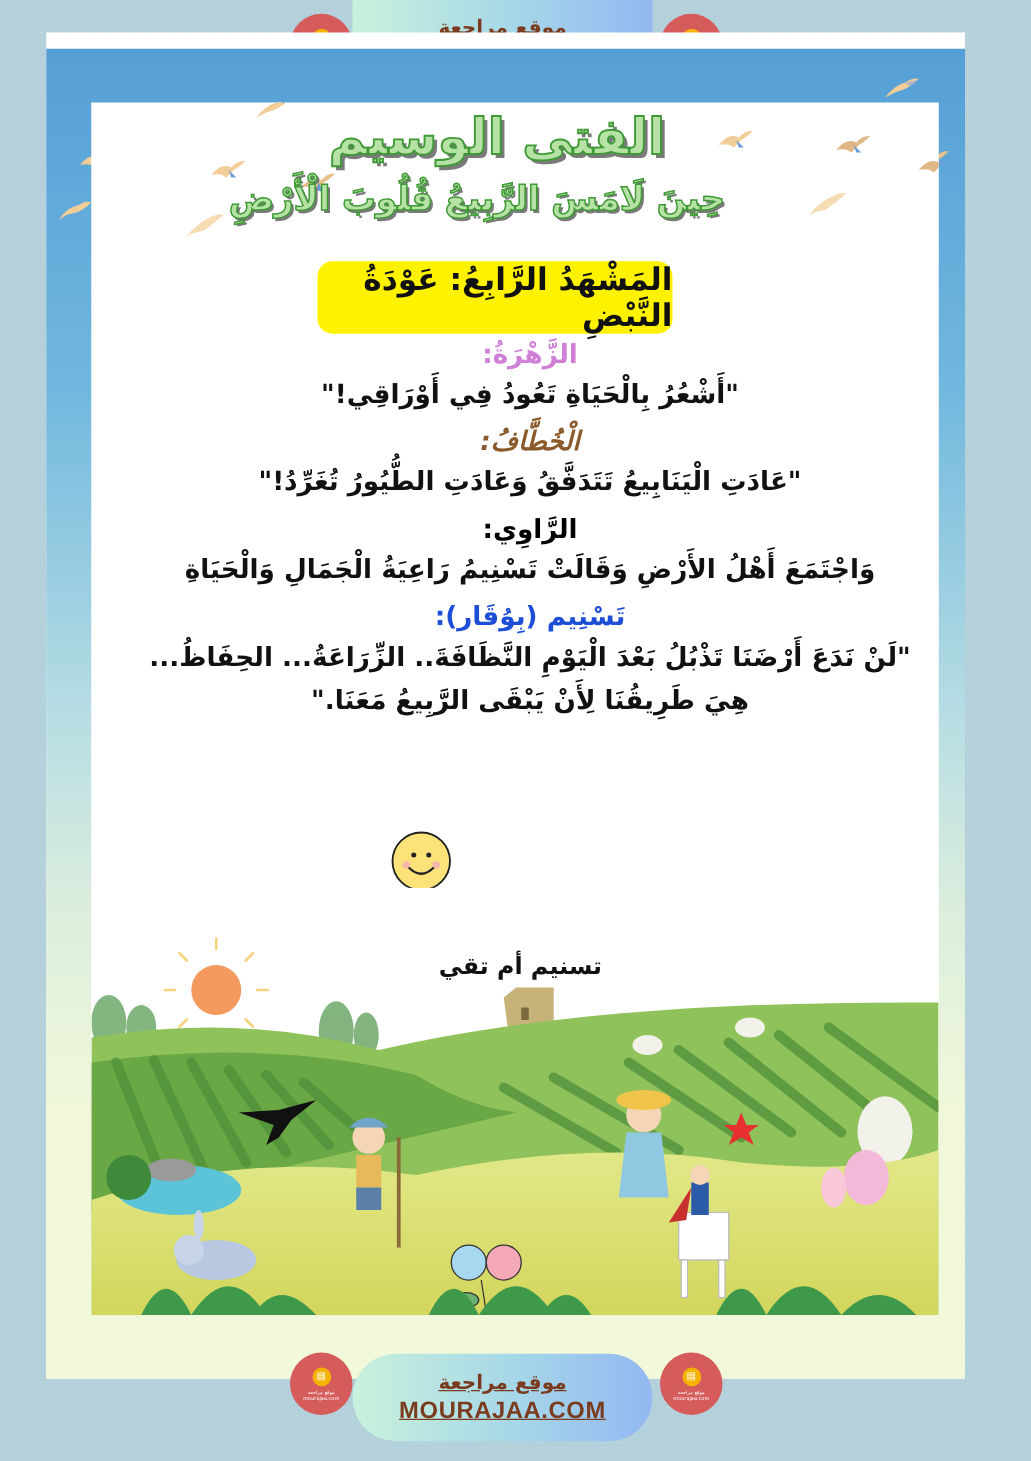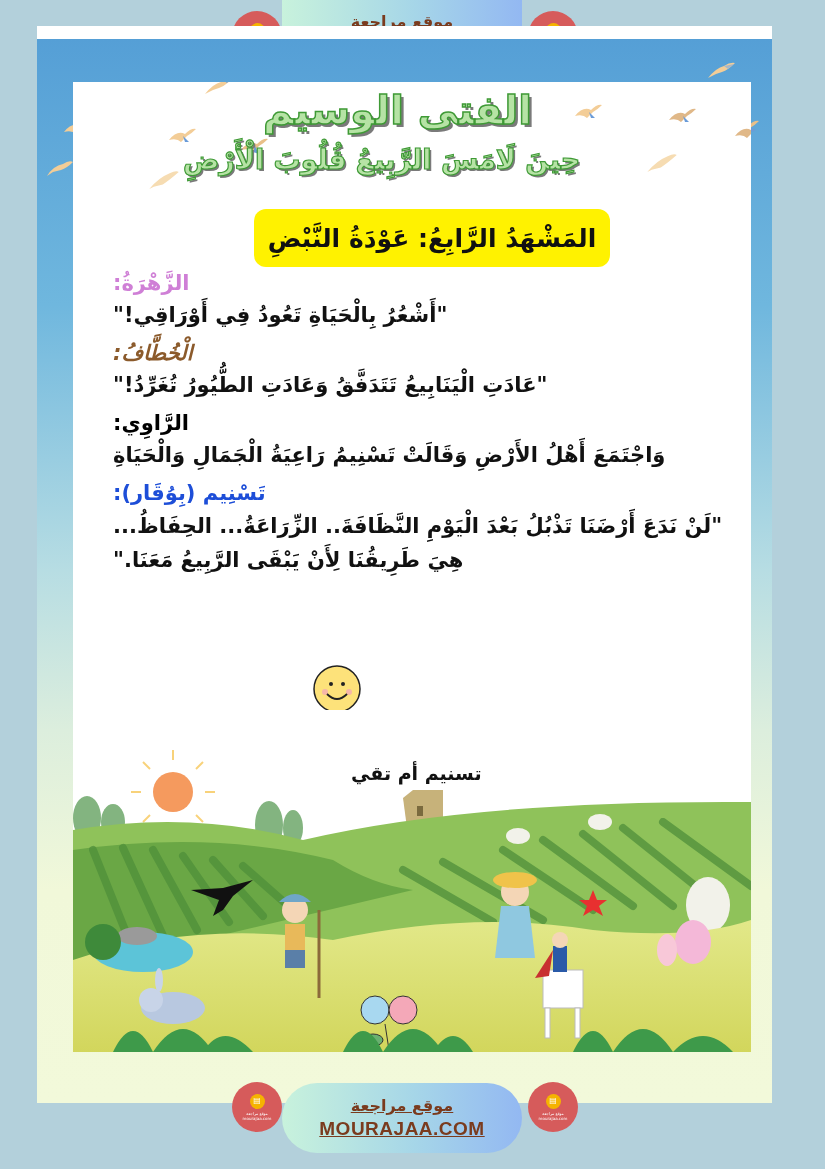--- a/index.html
+++ b/index.html
@@ -37,29 +37,29 @@
   }
   .title-sub {
     position: absolute; left: 110px; top: 58px; width: 400px; text-align: left;
     font-family: "DejaVu Sans", sans-serif; font-weight: bold; font-size: 27px;
     color: #b6e3a5; direction: rtl;
     -webkit-text-stroke: 1.2px #3f9a36;
     text-shadow: 2px 2px 0 #7a7a7a;
     line-height: 40px;
   }
   .scene-badge {
-    position: absolute; left: 181px; top: 127px; width: 356px; height: 58px;
+    position: absolute; left: 181px; top: 127px; width: 284px; height: 58px;
     background: #fff200; border-radius: 12px;
     display: flex; align-items: center; justify-content: center;
     direction: rtl; font-weight: bold; font-size: 25px; color: #111;
     font-family: "DejaVu Sans", sans-serif;
   }
   .dialogue {
     position: absolute; left: 40px; top: 185px; width: 622px;
-    direction: rtl; text-align: left;
+    direction: rtl; text-align: center;
     font-family: "DejaVu Sans", sans-serif;
   }
   .speaker { font-weight: bold; font-size: 21px; line-height: 32px; margin: 0; }
   .line { font-weight: bold; font-size: 21px; line-height: 32px; color: #111; margin: 0 0 6px 0; }
   .line.wrap { line-height: 34px; }
 
   
   .landscape {
     position: absolute; left: 0; top: 628px; width: 678px; height: 342px; overflow: hidden;
   }

